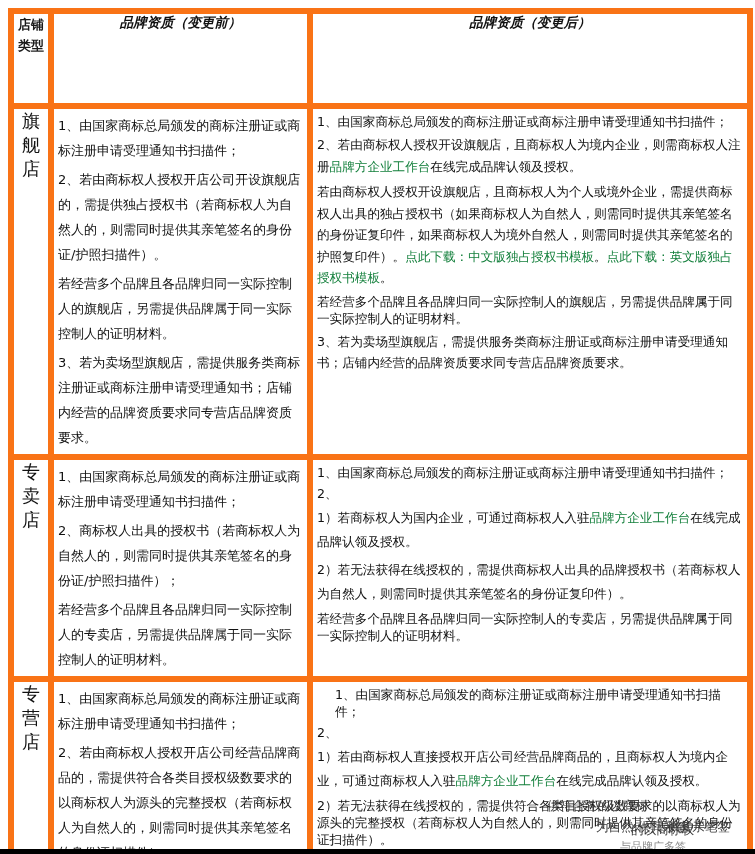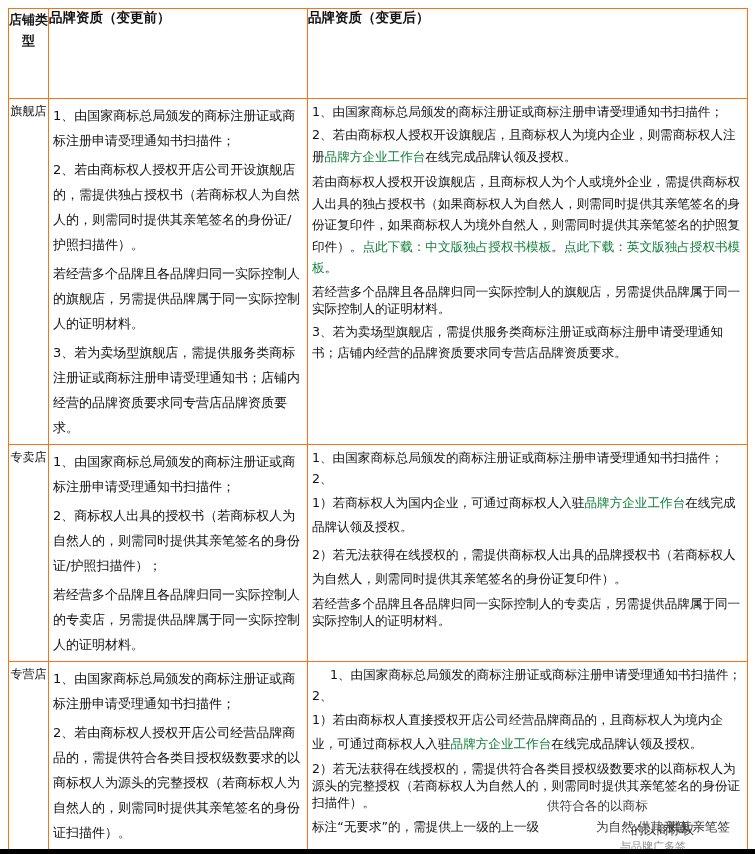--- a/index.html
+++ b/index.html
@@ -28,21 +28,21 @@
     left: 8px;
     top: 8px;
     width: 740px;
     border-collapse: collapse;
     table-layout: fixed;
     background: #ffffff;
   }
 
   table.qual-table td,
   table.qual-table th {
-    border: 1px solid #f97316;
+    border: 6px solid #f97316;
     vertical-align: top;
     padding: 0;
     background: #ffffff;
   }
 
   col.c-type  { width: 40px; }
   col.c-before{ width: 259px; }
   col.c-after { width: 440px; }
 
   
@@ -52,34 +52,35 @@
   }
   .hdr-type-inner {
     font-size: 13px;
     font-weight: bold;
     line-height: 21px;
     text-align: center;
     letter-spacing: 0;
   }
   .hdr-cell {
     vertical-align: middle;
-    text-align: left;
+    text-align: center;
     font-size: 13.5px;
     font-weight: bold;
     color: #111111;
     padding: 4px 6px;
+    font-style: italic;
   }
 
   
   .type-cell {
     vertical-align: middle;
     text-align: center;
   }
   .type-stack {
-    font-size: 12px;
+    font-size: 18px;
     line-height: 24px;
     text-align: center;
     color: #111111;
   }
 
   
   .cell-before {
     padding: 4px 2px 4px 4px;
     font-size: 13px;
     line-height: 25px;

